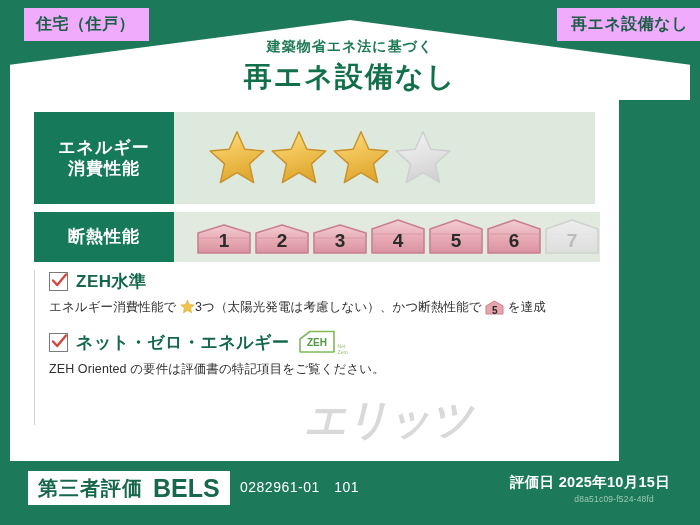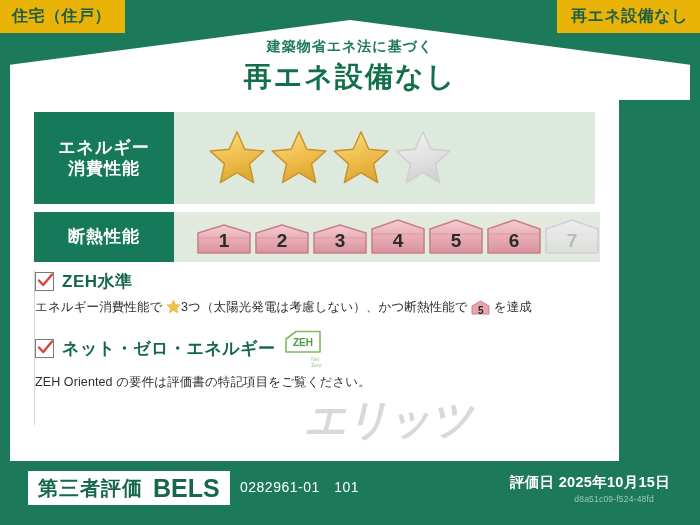--- a/index.html
+++ b/index.html
@@ -12,29 +12,30 @@
 
   #label-root {
     position: relative;
     width: 700px; height: 525px;
     background: #1c7a5a;
     overflow: hidden;
   }
 
   
   .top-badge {
-    position: absolute; top: 0;
+    position: absolute; top: 8px;
     height: 33px;
-    background: #eab308;
+    background: #f0abfc;
     display: flex; align-items: center;
     color: #1b5e45;
     font-weight: bold;
     font-size: 16px;
     letter-spacing: 0.5px;
     z-index: 6;
+    margin-left: 24px;
   }
   #badge-dwelling { left: 0; padding: 0 14px 0 12px; }
   #badge-renew    { right: 0; padding: 0 12px 0 14px; }
 
   
   #roof {
     position: absolute;
     left: 10px; top: 20px;
     width: 680px; height: 80px;
     background: #ffffff;
@@ -118,21 +119,21 @@
   }
   .house.off span { color: #b9bcb9; }
 
   
   #lower {
     display: flex;
     margin: 6px 12px 0 12px;
     height: 155px;
   }
   #lower-left  { width: 350px; padding-right: 10px; position: relative; }
-  #lower-right { flex: 1; border-left: 1px solid #cfd8cf; }
+  #lower-right { flex: 1; padding-left: 14px; border-left: 1px solid #cfd8cf; }
 
   
   #cost-head {
     display: flex; align-items: center;
     gap: 8px; margin-top: 4px;
   }
   #cost-head .rule { flex: 1; height: 1px; background: #7fa890; }
   #cost-head-text {
     font-size: 17px; font-weight: bold;
     color: #14684a; letter-spacing: 1px;
@@ -183,21 +184,20 @@
     text-align: center;
   }
   .inline-house svg { position:absolute; left:0; top:0; width:19px; height:15px; }
   .inline-house b {
     position: relative; z-index: 2;
     font-size: 10px; color: #2b2b2b; line-height: 15px;
   }
   .zeh-logo {
     display: inline-flex; align-items: flex-end; gap: 2px;
     vertical-align: -5px;
-    flex-direction: column;
   }
   .zeh-logo svg { width: 38px; height: 26px; }
   .zeh-logo i {
     font-style: normal; font-size: 5px;
     color: #9bbf7f; line-height: 1.1;
   }
 
   
   #footer {
     position: absolute;

